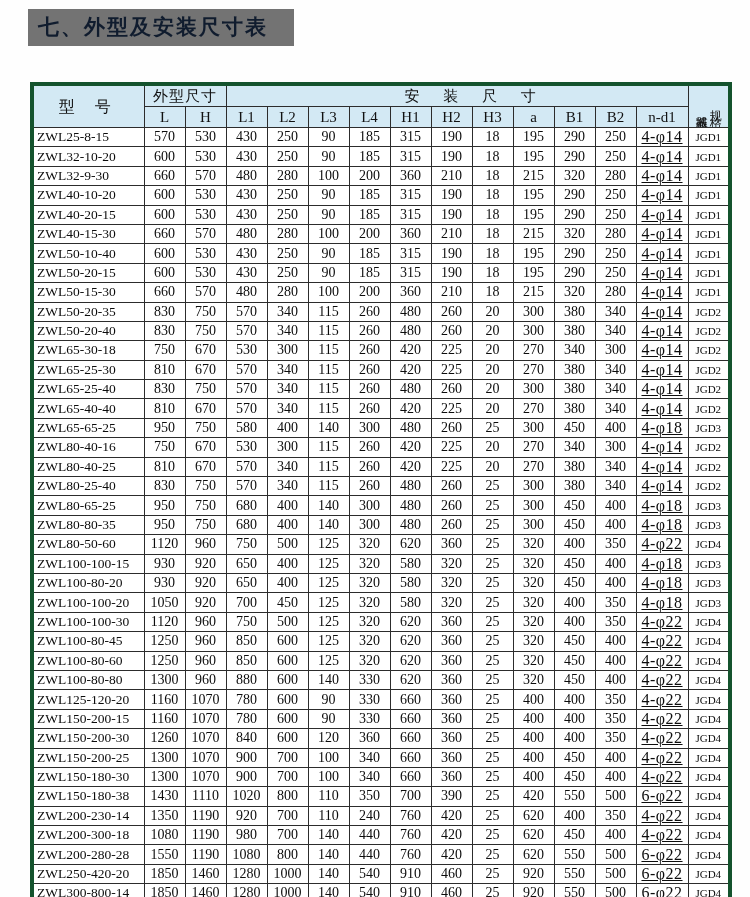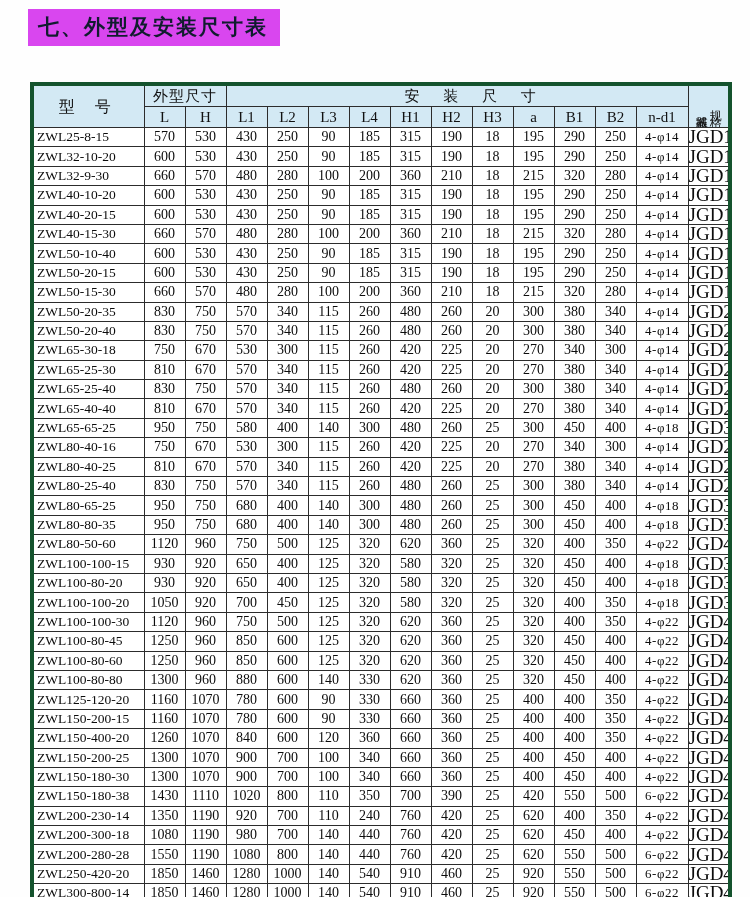--- a/index.html
+++ b/index.html
@@ -6,27 +6,27 @@
   body{
     width:750px;height:897px;background:#ffffff;
     font-family:"Liberation Serif","DejaVu Serif",serif;
     color:#111;
     position:relative;
     overflow:hidden;
   }
   .page{position:absolute;inset:0;background:#fefefe;}
   .page-title{
     position:absolute;left:28px;top:9px;
-    background:#d946ef;
+    background:#737373;
     color:#101c2e;
     font-family:"Liberation Sans","DejaVu Sans",sans-serif;
     font-weight:bold;
     font-size:21px;
     letter-spacing:2px;
-    padding:4px 12px 5px 10px;
+    padding:4px 26px 5px 10px;
     white-space:nowrap;
   }
   table.dim-table{
     position:absolute;left:30px;top:57px;
     width:698px;
     border-collapse:collapse;
     table-layout:fixed;
     border:4px solid #14532d;
     margin-top:25px;
   }
@@ -66,22 +66,22 @@
     line-height:18px;
     text-align:center;
     background:#ffffff;
     color:#0c0c0c;
   }
   .dim-table tbody td.model{
     text-align:left;
     padding-left:3px;
     font-size:13.5px;
   }
-  .dim-table tbody td.nd1{font-size:13px;letter-spacing:0.5px;}
-  .dim-table tbody td.damper{font-size:19px;}
+  .dim-table tbody td.nd1{font-size:16px;letter-spacing:0.5px;text-decoration:underline;}
+  .dim-table tbody td.damper{font-size:11px;}
   col.c-model{width:112px;}
   col.c-num{width:41px;}
   col.c-nd1{width:52px;}
   col.c-damper{width:42px;}
 </style>
 </head>
 <body>
 
 <div class="page">
 
@@ -655,21 +655,21 @@
           <td>660</td>
           <td>360</td>
           <td>25</td>
           <td>400</td>
           <td>400</td>
           <td>350</td>
           <td class="nd1">4-φ22</td>
           <td class="damper">JGD4</td>
         </tr>
         <tr>
-          <td class="model">ZWL150-400-20</td>
+          <td class="model">ZWL150-200-30</td>
           <td>1260</td>
           <td>1070</td>
           <td>840</td>
           <td>600</td>
           <td>120</td>
           <td>360</td>
           <td>660</td>
           <td>360</td>
           <td>25</td>
           <td>400</td>

